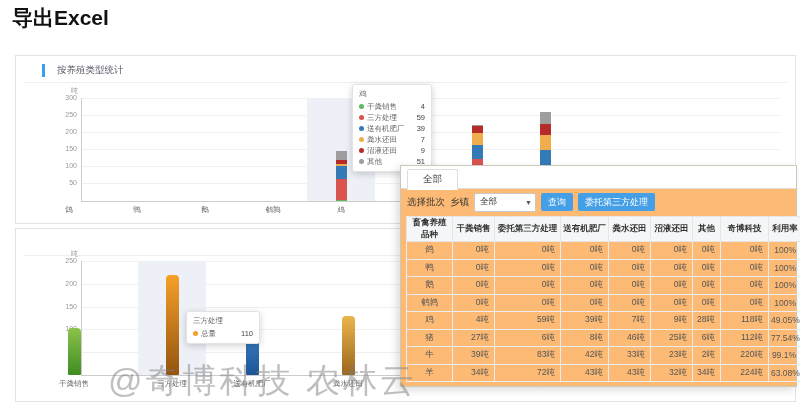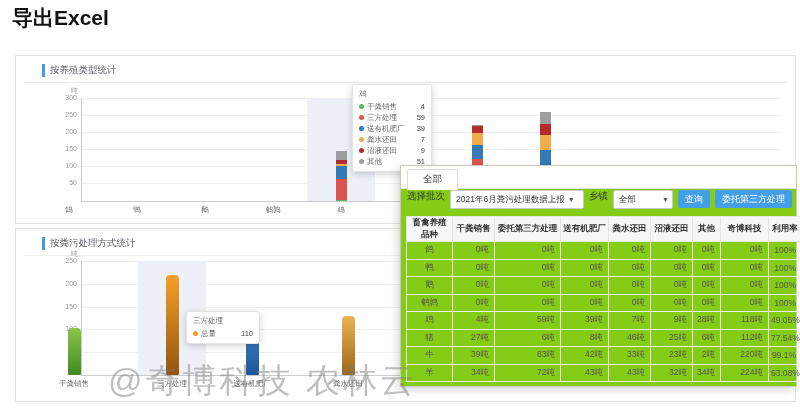--- a/index.html
+++ b/index.html
@@ -4,43 +4,43 @@
 <style>
   html,body{margin:0;padding:0;width:800px;height:414px;background:#fff;overflow:hidden;
     font-family:"Liberation Sans","DejaVu Sans",sans-serif;}
   .abs{position:absolute;}
   h1.page-title{position:absolute;left:12px;top:4px;font-size:21px;font-weight:700;color:#111;margin:0;}
   .panel{position:absolute;background:#fff;border:1px solid #e2e2e2;}
   #panel1{left:15px;top:55px;width:779px;height:167px;}
   #panel2{left:15px;top:228px;width:779px;height:172px;}
   .phdr{position:absolute;left:26px;top:6px;height:16px;display:flex;align-items:center;}
   .accent{display:inline-block;width:3px;height:13px;background:#3d9df3;margin-right:5px;}
-  .ptitle{font-size:9.5px;color:#556;}
+  .ptitle{font-size:9.5px;color:#556;margin-left:7px;}
   .hline{position:absolute;top:26px;left:8px;right:8px;border-top:1px solid #efefef;}
   .gline{position:absolute;height:1px;background:#f0f0f0;}
   .axline{position:absolute;background:#ccc;}
   .ytick{position:absolute;font-size:7px;color:#999;width:24px;text-align:right;}
   .yunit{position:absolute;font-size:7px;color:#999;}
   .xlab{position:absolute;font-size:7.5px;color:#666;text-align:center;width:44px;}
   .band{position:absolute;background:#edf0f7;}
   .seg{position:absolute;}
   .cbar{position:absolute;border-radius:4px 4px 1px 1px;}
   .tooltip{position:absolute;background:#fff;border:1px solid #e3e3e3;border-radius:3px;
     box-shadow:0 2px 7px rgba(0,0,0,.18);padding:4px 6px;font-size:7.5px;color:#666;z-index:4;}
   .tt-title{margin-bottom:2px;color:#666;}
   .tt-row{display:flex;align-items:center;height:11px;}
   .tt-dot{width:5px;height:5px;border-radius:50%;margin-right:3px;flex:0 0 auto;}
   .tt-val{margin-left:auto;padding-left:8px;color:#444;}
   
-  #tablecard{position:absolute;left:400px;top:165px;width:395px;height:220px;background:#84cc16;
+  #tablecard{position:absolute;left:400px;top:165px;width:395px;height:220px;background:#fdba74;
     border:1px solid #c9c9b9;box-shadow:-3px 3px 8px rgba(0,0,0,.15);z-index:6;}
   .tabrow{position:absolute;left:0;top:0;right:0;height:22px;border-bottom:1px solid #ddd;background:#fff;}
   .tab{position:absolute;left:6px;top:3px;height:19px;line-height:18px;padding:0 15px;background:#fff;
     border:1px solid #ddd;border-bottom:1px solid #fff;border-radius:2px 2px 0 0;font-size:9.5px;color:#444;}
-  .filterrow{position:absolute;left:6px;top:24px;right:4px;height:24px;display:flex;gap:5px;}
+  .filterrow{position:absolute;left:6px;top:24px;right:4px;height:24px;display:flex;align-items:center;gap:5px;}
   .flabel{font-size:9.5px;color:#333;white-space:nowrap;}
   .selectbox{height:17px;border:1px solid #c8c8c8;border-radius:2px;background:#fff;display:flex;
     align-items:center;padding:0 3px 0 5px;font-size:8.5px;color:#333;white-space:nowrap;overflow:hidden;}
   .caret{font-size:7px;color:#555;margin-left:3px;}
   .btn{height:18px;line-height:18px;padding:0 7px;background:#459fe6;color:#fff;font-size:9px;
     border:none;border-radius:2px;white-space:nowrap;}
   .gridwrap{position:absolute;left:5px;right:5px;top:50px;bottom:4px;}
   table.grid{border-collapse:collapse;table-layout:fixed;width:100%;height:100%;border:1px solid #ddd;}
   table.grid th{background:#f5f6f7;font-size:8.5px;color:#333;font-weight:700;border:1px solid #e6e6e6;
     padding:0 2px;height:18px;text-align:center;}
@@ -107,24 +107,20 @@
       <div class="seg" style="left: 524px; top: 133.327px; width: 11px; height: 11.6733px; background: rgb(92, 184, 92); z-index: 1;"></div>
       <div class="seg" style="left: 524px; top: 108.607px; width: 11px; height: 24.72px; background: rgb(217, 83, 79); z-index: 1;"></div>
       <div class="seg" style="left: 524px; top: 93.8433px; width: 11px; height: 14.7633px; background: rgb(51, 122, 183); z-index: 1;"></div>
       <div class="seg" style="left: 524px; top: 79.08px; width: 11px; height: 14.7633px; background: rgb(240, 173, 78); z-index: 1;"></div>
       <div class="seg" style="left: 524px; top: 68.0933px; width: 11px; height: 10.9867px; background: rgb(181, 43, 39); z-index: 1;"></div>
       <div class="seg" style="left: 524px; top: 56.42px; width: 11px; height: 11.6733px; background: rgb(158, 158, 158); z-index: 1;"></div>
     </div>
 </div>
 
 <div class="panel" id="panel2">
-  <div class="phdr">
-    <span class="accent"></span>
-    <span class="ptitle">按粪污处理方式统计</span>
-  </div>
   <div class="hline"></div>
   <div class="abs" id="plot2" style="left:0;top:0;right:0;bottom:0;">
       <div class="gline" style="left: 65px; width: 699px; top: 32px;"></div>
       <div class="ytick" style="left: 37px; top: 28px;">250</div>
       <div class="gline" style="left: 65px; width: 699px; top: 54.8px;"></div>
       <div class="ytick" style="left: 37px; top: 50.8px;">200</div>
       <div class="gline" style="left: 65px; width: 699px; top: 77.6px;"></div>
       <div class="ytick" style="left: 37px; top: 73.6px;">150</div>
       <div class="gline" style="left: 65px; width: 699px; top: 100.4px;"></div>
       <div class="ytick" style="left: 37px; top: 96.4px;">100</div>
@@ -191,24 +187,20 @@
       <div class="tt-val">110</div>
     </div>
   </div>
 
 <div id="tablecard">
   <div class="tabrow">
     <div class="tab">全部</div>
   </div>
   <div class="filterrow">
     <span class="flabel">选择批次</span>
-    <div class="selectbox" style="width:128px;">
-      <span style="overflow:hidden;text-overflow:ellipsis;">2021年6月粪污处理数据上报</span>
-      <span class="caret">▼</span>
-    </div>
     <span class="flabel">乡镇</span>
     <div class="selectbox" style="width:52px;justify-content:space-between;">
       <span>全部</span>
       <span class="caret">▼</span>
     </div>
     <button class="btn">查询</button>
     <button class="btn">委托第三方处理</button>
   </div>
   <div class="gridwrap">
     <table class="grid">

